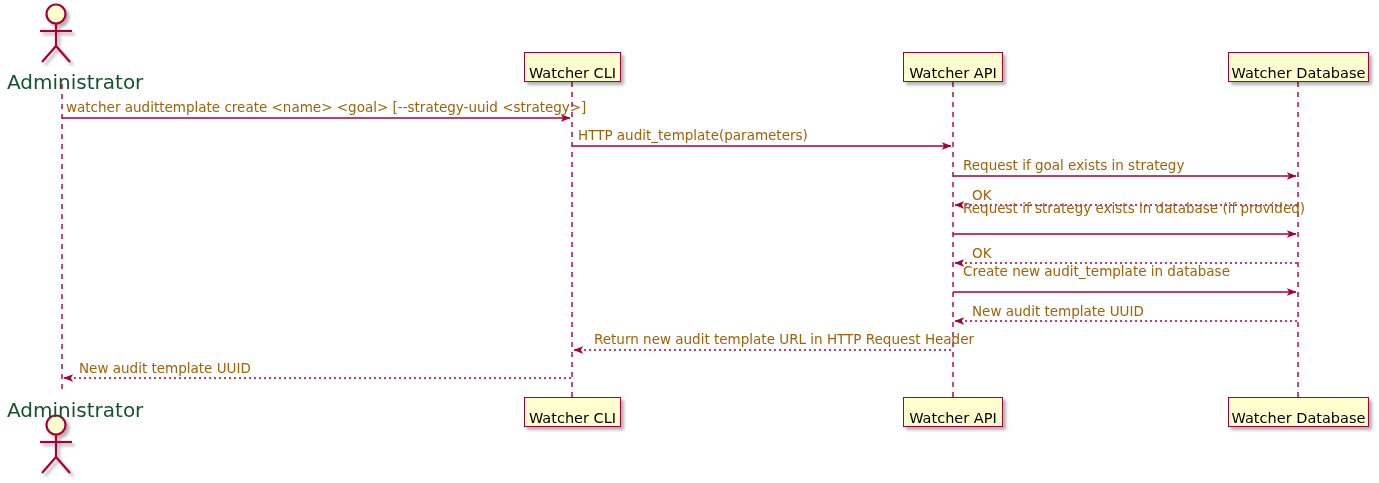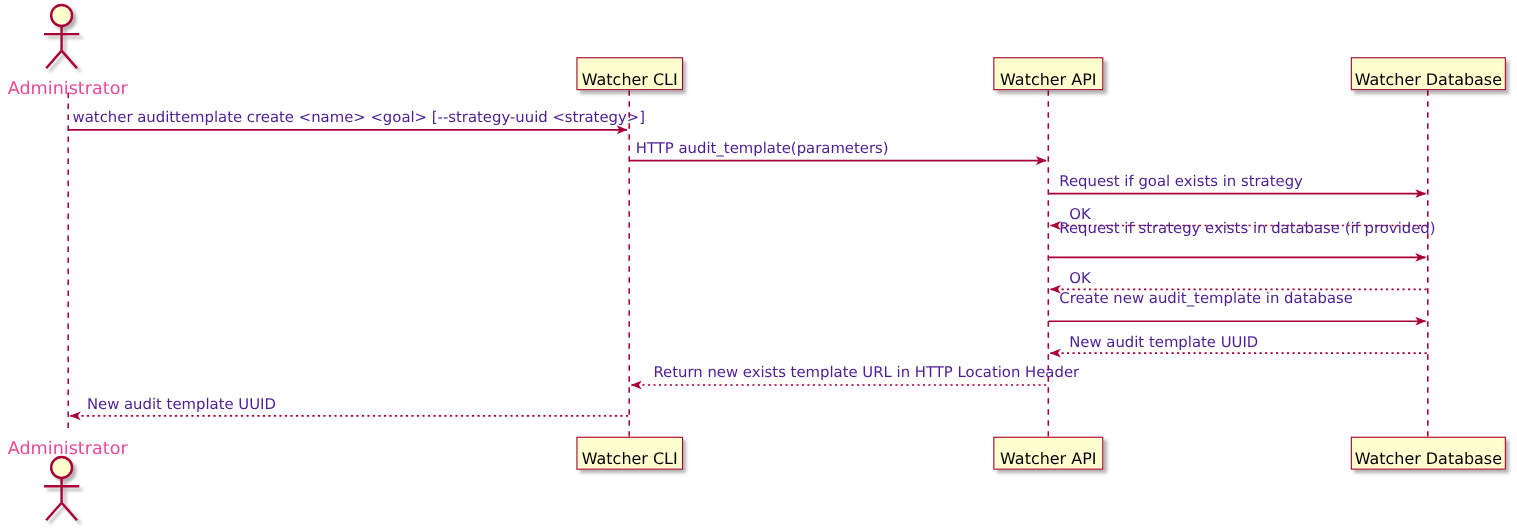--- a/index.html
+++ b/index.html
@@ -33,28 +33,28 @@
     display: flex;
     align-items: flex-end;
     justify-content: center;
     font-size: 14.5px;
     color: #000000;
     white-space: nowrap;
     letter-spacing: 0px;
   }
   .actor-label {
     position: absolute;
-    font-size: 16px;
-    color: #ec4899;
+    font-size: 20px;
+    color: #14532d;
     white-space: nowrap;
   }
   .msg-label {
     position: absolute;
     font-size: 13.5px;
-    color: #4c1d95;
+    color: #a16207;
     white-space: nowrap;
     line-height: 1;
   }
 </style>
 </head>
 <body>
 
 <div id="diagram">
 
   <svg class="layer" viewBox="0 0 1379 483" xmlns="http://www.w3.org/2000/svg">
@@ -131,16 +131,16 @@
   </div>
 
   <div class="msg-label" style="left:66px; top:101px;">watcher audittemplate create &lt;name&gt; &lt;goal&gt; [--strategy-uuid &lt;strategy&gt;]</div>
   <div class="msg-label" style="left:578px; top:129px;">HTTP audit_template(parameters)</div>
   <div class="msg-label" style="left:963px; top:159px;">Request if goal exists in strategy</div>
   <div class="msg-label" style="left:972px; top:189px;">OK</div>
   <div class="msg-label" style="left:963px; top:202px;">Request if strategy exists in database (if provided)</div>
   <div class="msg-label" style="left:972px; top:247px;">OK</div>
   <div class="msg-label" style="left:963px; top:265px;">Create new audit_template in database</div>
   <div class="msg-label" style="left:972px; top:305px;">New audit template UUID</div>
-  <div class="msg-label" style="left:594px; top:333px;">Return new exists template URL in HTTP Location Header</div>
+  <div class="msg-label" style="left:594px; top:333px;">Return new audit template URL in HTTP Request Header</div>
   <div class="msg-label" style="left:79px; top:362px;">New audit template UUID</div>
 
 </div>
 
 </body></html>

